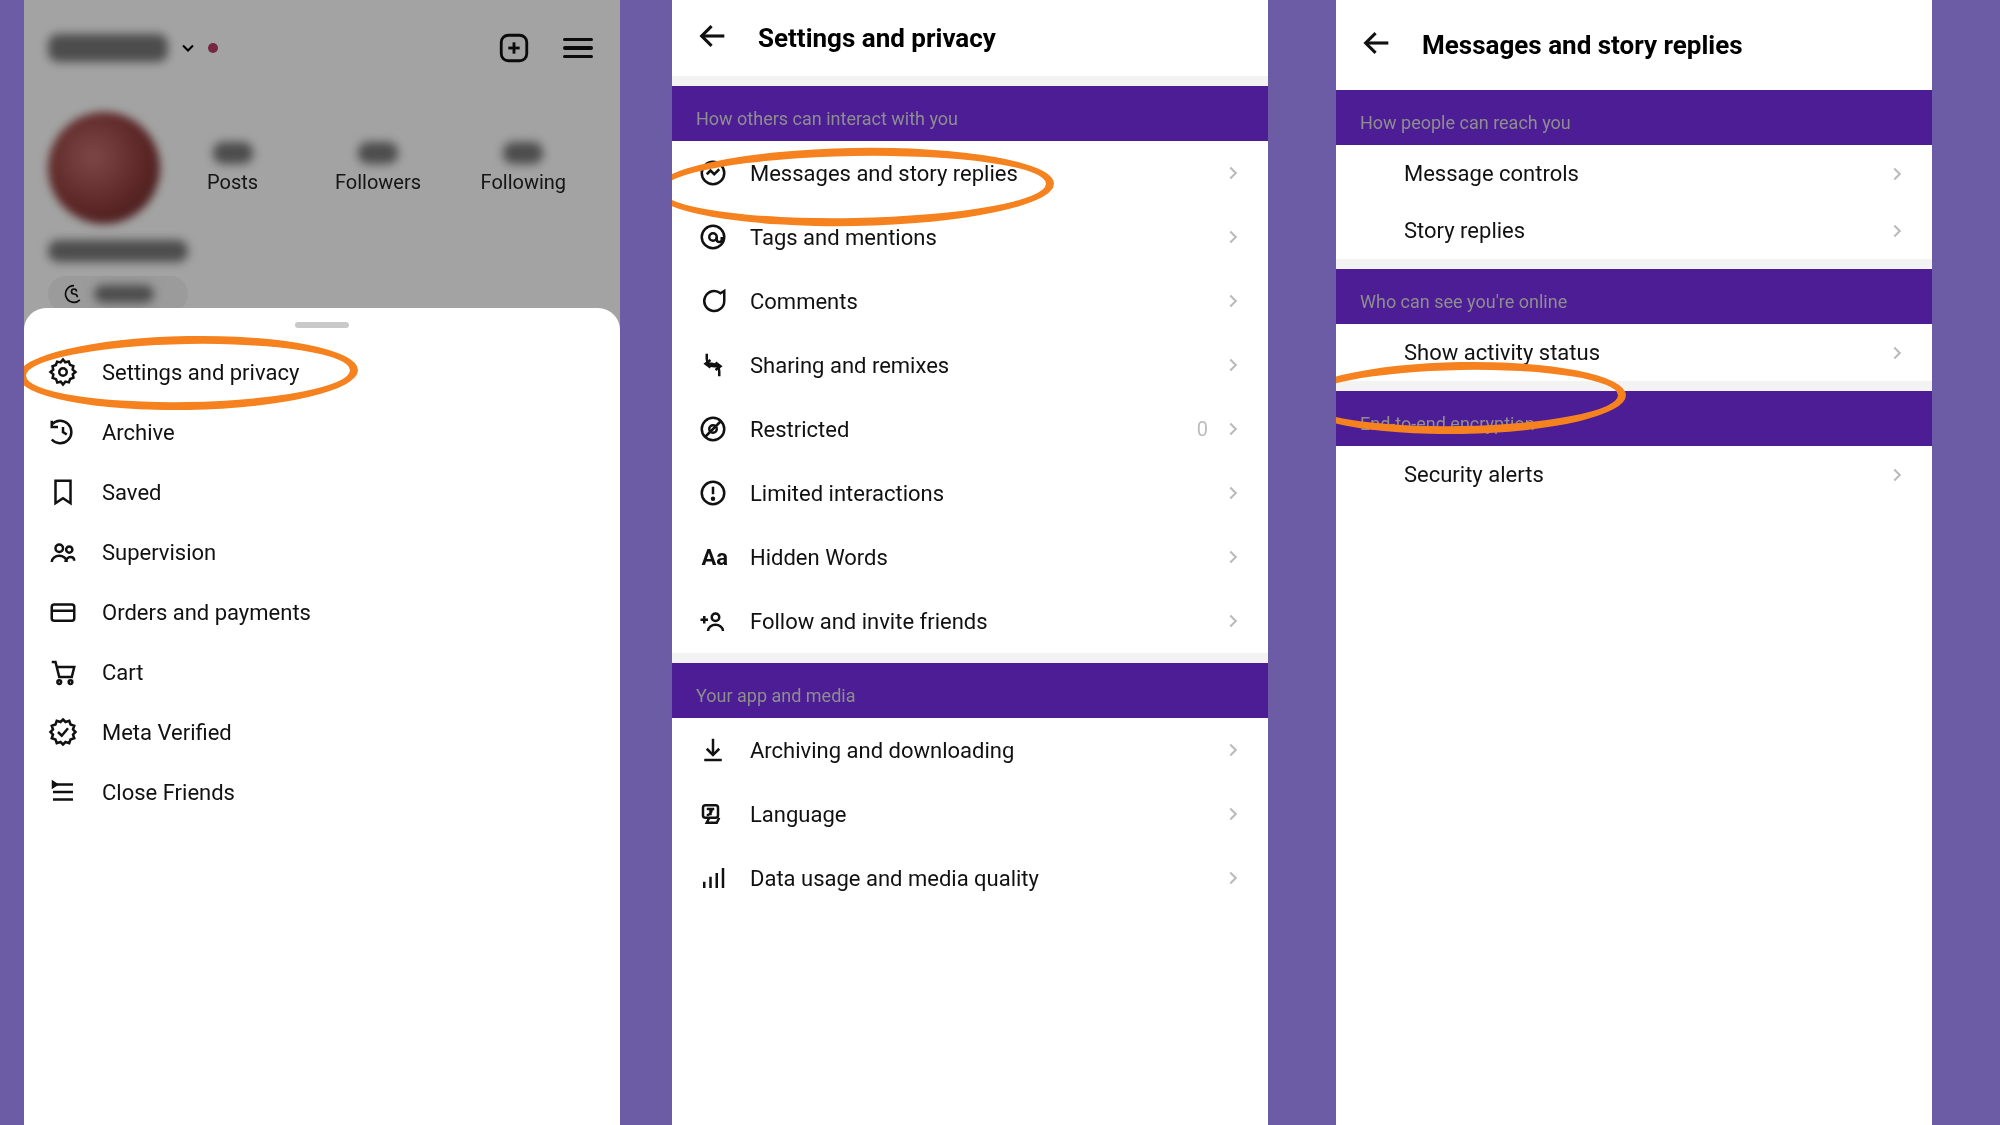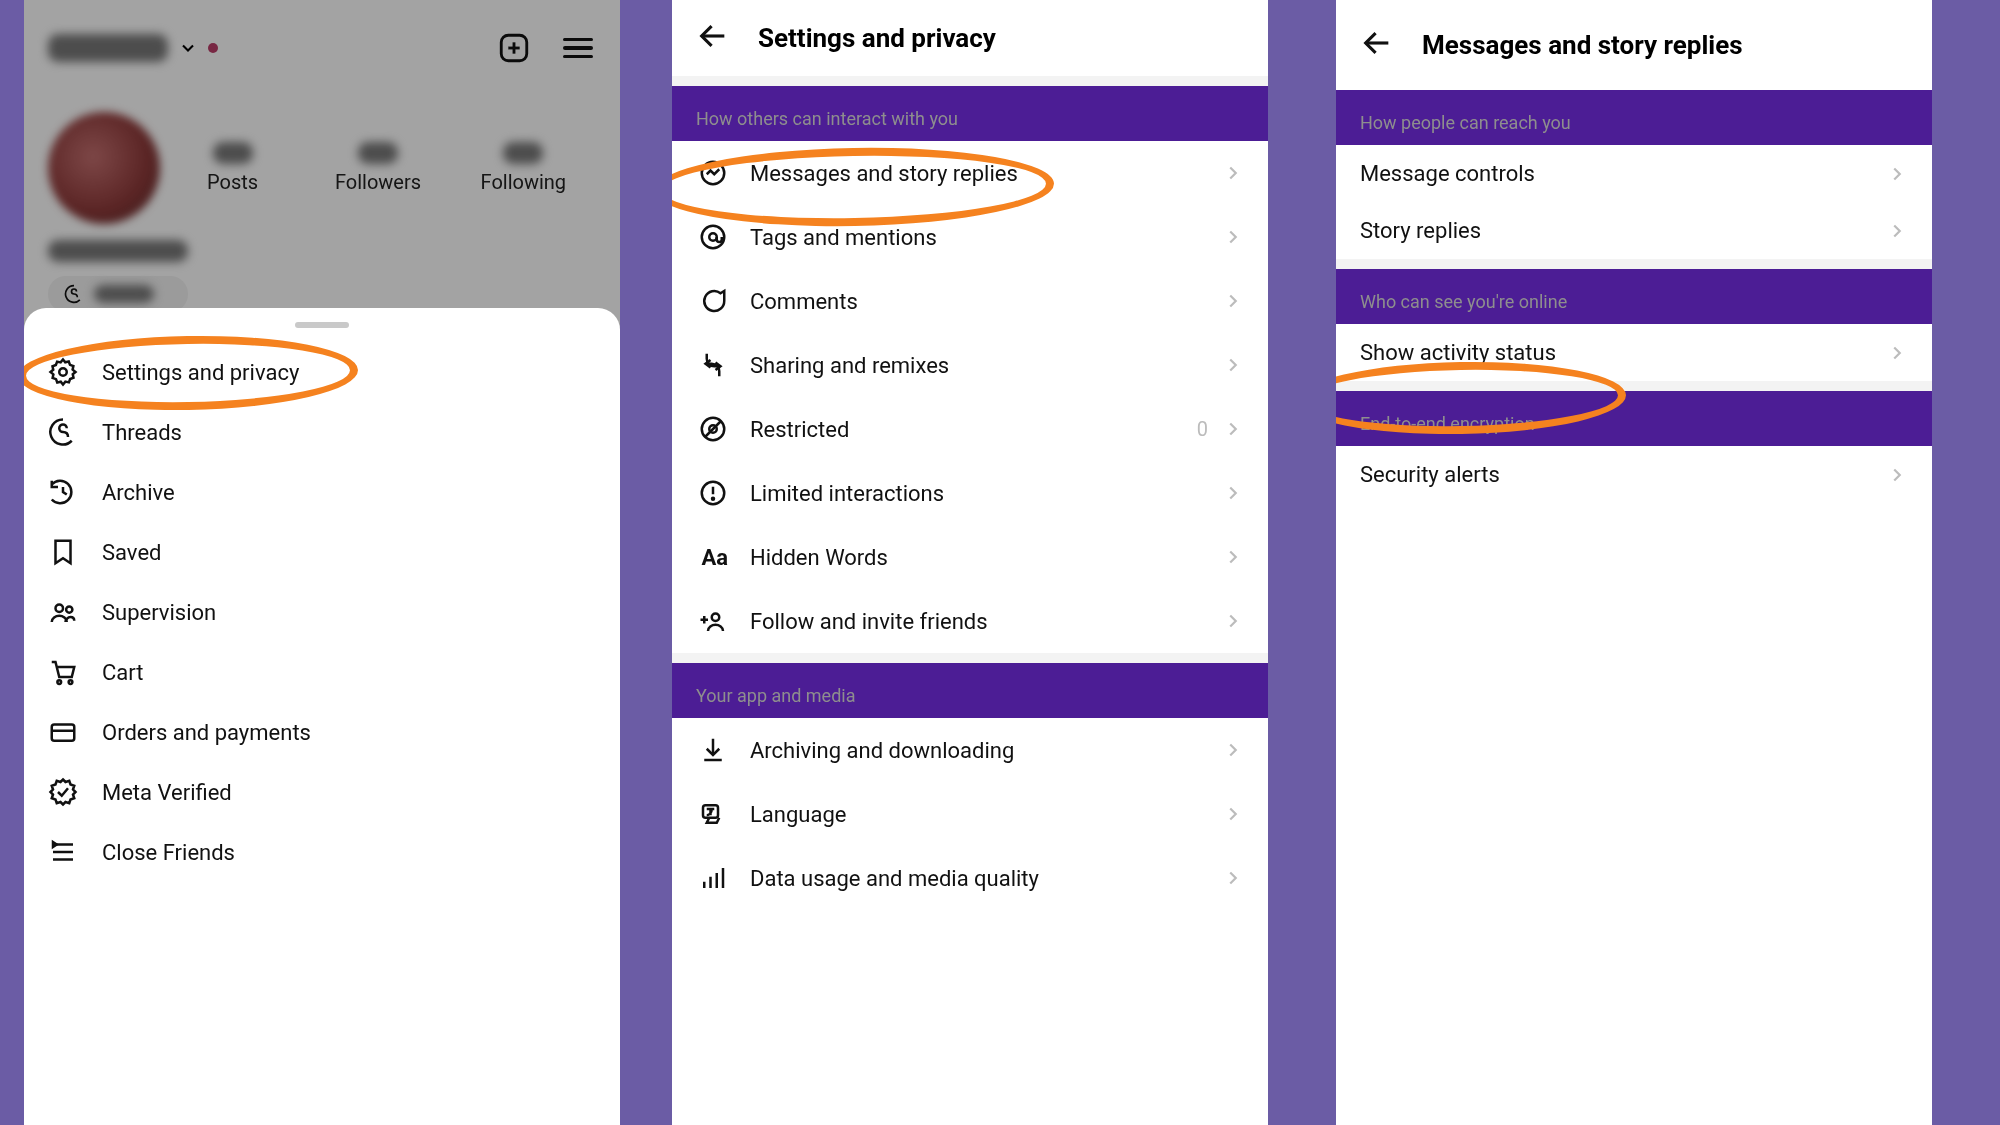--- a/index.html
+++ b/index.html
@@ -123,21 +123,21 @@
     font-size: 22px; color:#111;
     position: relative;
     background:#fff;
   }
   .row .ri { width: 32px; height: 32px; display:flex; align-items:center; justify-content:flex-end; flex-shrink:0; }
   .row .ri svg { width: 30px; height: 30px; stroke:#111; fill:none; stroke-width:2; }
   .row .ri.symbol { font-size: 26px; color:#111; font-weight:600; }
   .row .chev { margin-left:auto; color:#bcbcbc; display:flex; align-items:center; gap:14px; }
   .row .chev svg { width: 22px; height: 22px; stroke:#bcbcbc; fill:none; stroke-width:2.4; }
   .row .badge { font-size: 20px; color:#bcbcbc; }
-  .row.noicon { padding-left: 24px; }
+  .row.noicon { padding-left: 24px; margin-left: 44px; }
   .row.noicon .label { }
 
   
   .oval {
     position:absolute;
     border: 8px solid #f5821f;
     border-radius: 50%;
     pointer-events:none;
     transform: rotate(-1deg);
   }
@@ -207,28 +207,20 @@
               <svg viewBox="0 0 24 24">
                 <circle cx="12" cy="12" r="3"></circle>
                 <path d="M12 2l1.8 2.2 2.8-.6 1 2.7 2.7 1-.6 2.8L22 12l-2.2 1.8.6 2.8-2.7 1-1 2.7-2.8-.6L12 22l-1.8-2.2-2.8.6-1-2.7-2.7-1 .6-2.8L2 12l2.2-1.8-.6-2.8 2.7-1 1-2.7 2.8.6z"></path>
               </svg>
             </span>
     <span>Settings and privacy</span>
           </div>
           <div class="menu-item">
             <span class="mi-icon">
               <svg viewBox="0 0 24 24">
-                <path d="M12 2a10 10 0 1 0 7 17M15 9c0-2-1.5-3-3-3s-3 1-3 3 1.5 3 3 3c3 0 4 2 4 4"></path>
-              </svg>
-            </span>
-    <span>Threads</span>
-          </div>
-          <div class="menu-item">
-            <span class="mi-icon">
-              <svg viewBox="0 0 24 24">
                 <path d="M3 6a9 9 0 1 1 0 12"></path>
                 <polyline points="3 3 3 8 8 8"></polyline>
                 <polyline points="12 8 12 12 15 14"></polyline>
               </svg>
             </span>
     <span>Archive</span>
           </div>
           <div class="menu-item">
             <span class="mi-icon">
               <svg viewBox="0 0 24 24">
@@ -244,35 +236,35 @@
                 <circle cx="17" cy="10" r="2.5"></circle>
                 <path d="M3 20c0-3 3-5 6-5s6 2 6 5"></path>
                 <path d="M14 20c0-2 2-4 4-4s3 1 3 3"></path>
               </svg>
             </span>
     <span>Supervision</span>
           </div>
           <div class="menu-item">
             <span class="mi-icon">
               <svg viewBox="0 0 24 24">
+                <rect x="3" y="6" width="18" height="13" rx="2"></rect>
+                <line x1="3" y1="11" x2="21" y2="11"></line>
+              </svg>
+            </span>
+    <span>Orders and payments</span>
+          </div>
+          <div class="menu-item">
+            <span class="mi-icon">
+              <svg viewBox="0 0 24 24">
                 <circle cx="9" cy="20" r="1.5"></circle>
                 <circle cx="18" cy="20" r="1.5"></circle>
                 <path d="M3 4h3l3 12h10l2-8H7"></path>
               </svg>
             </span>
     <span>Cart</span>
-          </div>
-          <div class="menu-item">
-            <span class="mi-icon">
-              <svg viewBox="0 0 24 24">
-                <rect x="3" y="6" width="18" height="13" rx="2"></rect>
-                <line x1="3" y1="11" x2="21" y2="11"></line>
-              </svg>
-            </span>
-    <span>Orders and payments</span>
           </div>
           <div class="menu-item">
             <span class="mi-icon">
               <svg viewBox="0 0 24 24">
                 <path d="M12 2l2 2 3-1 1 3 3 1-1 3 2 2-2 2 1 3-3 1-1 3-3-1-2 2-2-2-3 1-1-3-3-1 1-3-2-2 2-2-1-3 3-1 1-3 3 1z"></path>
                 <polyline points="8 12 11 15 16 9"></polyline>
               </svg>
             </span>
     <span>Meta Verified</span>
           </div>

